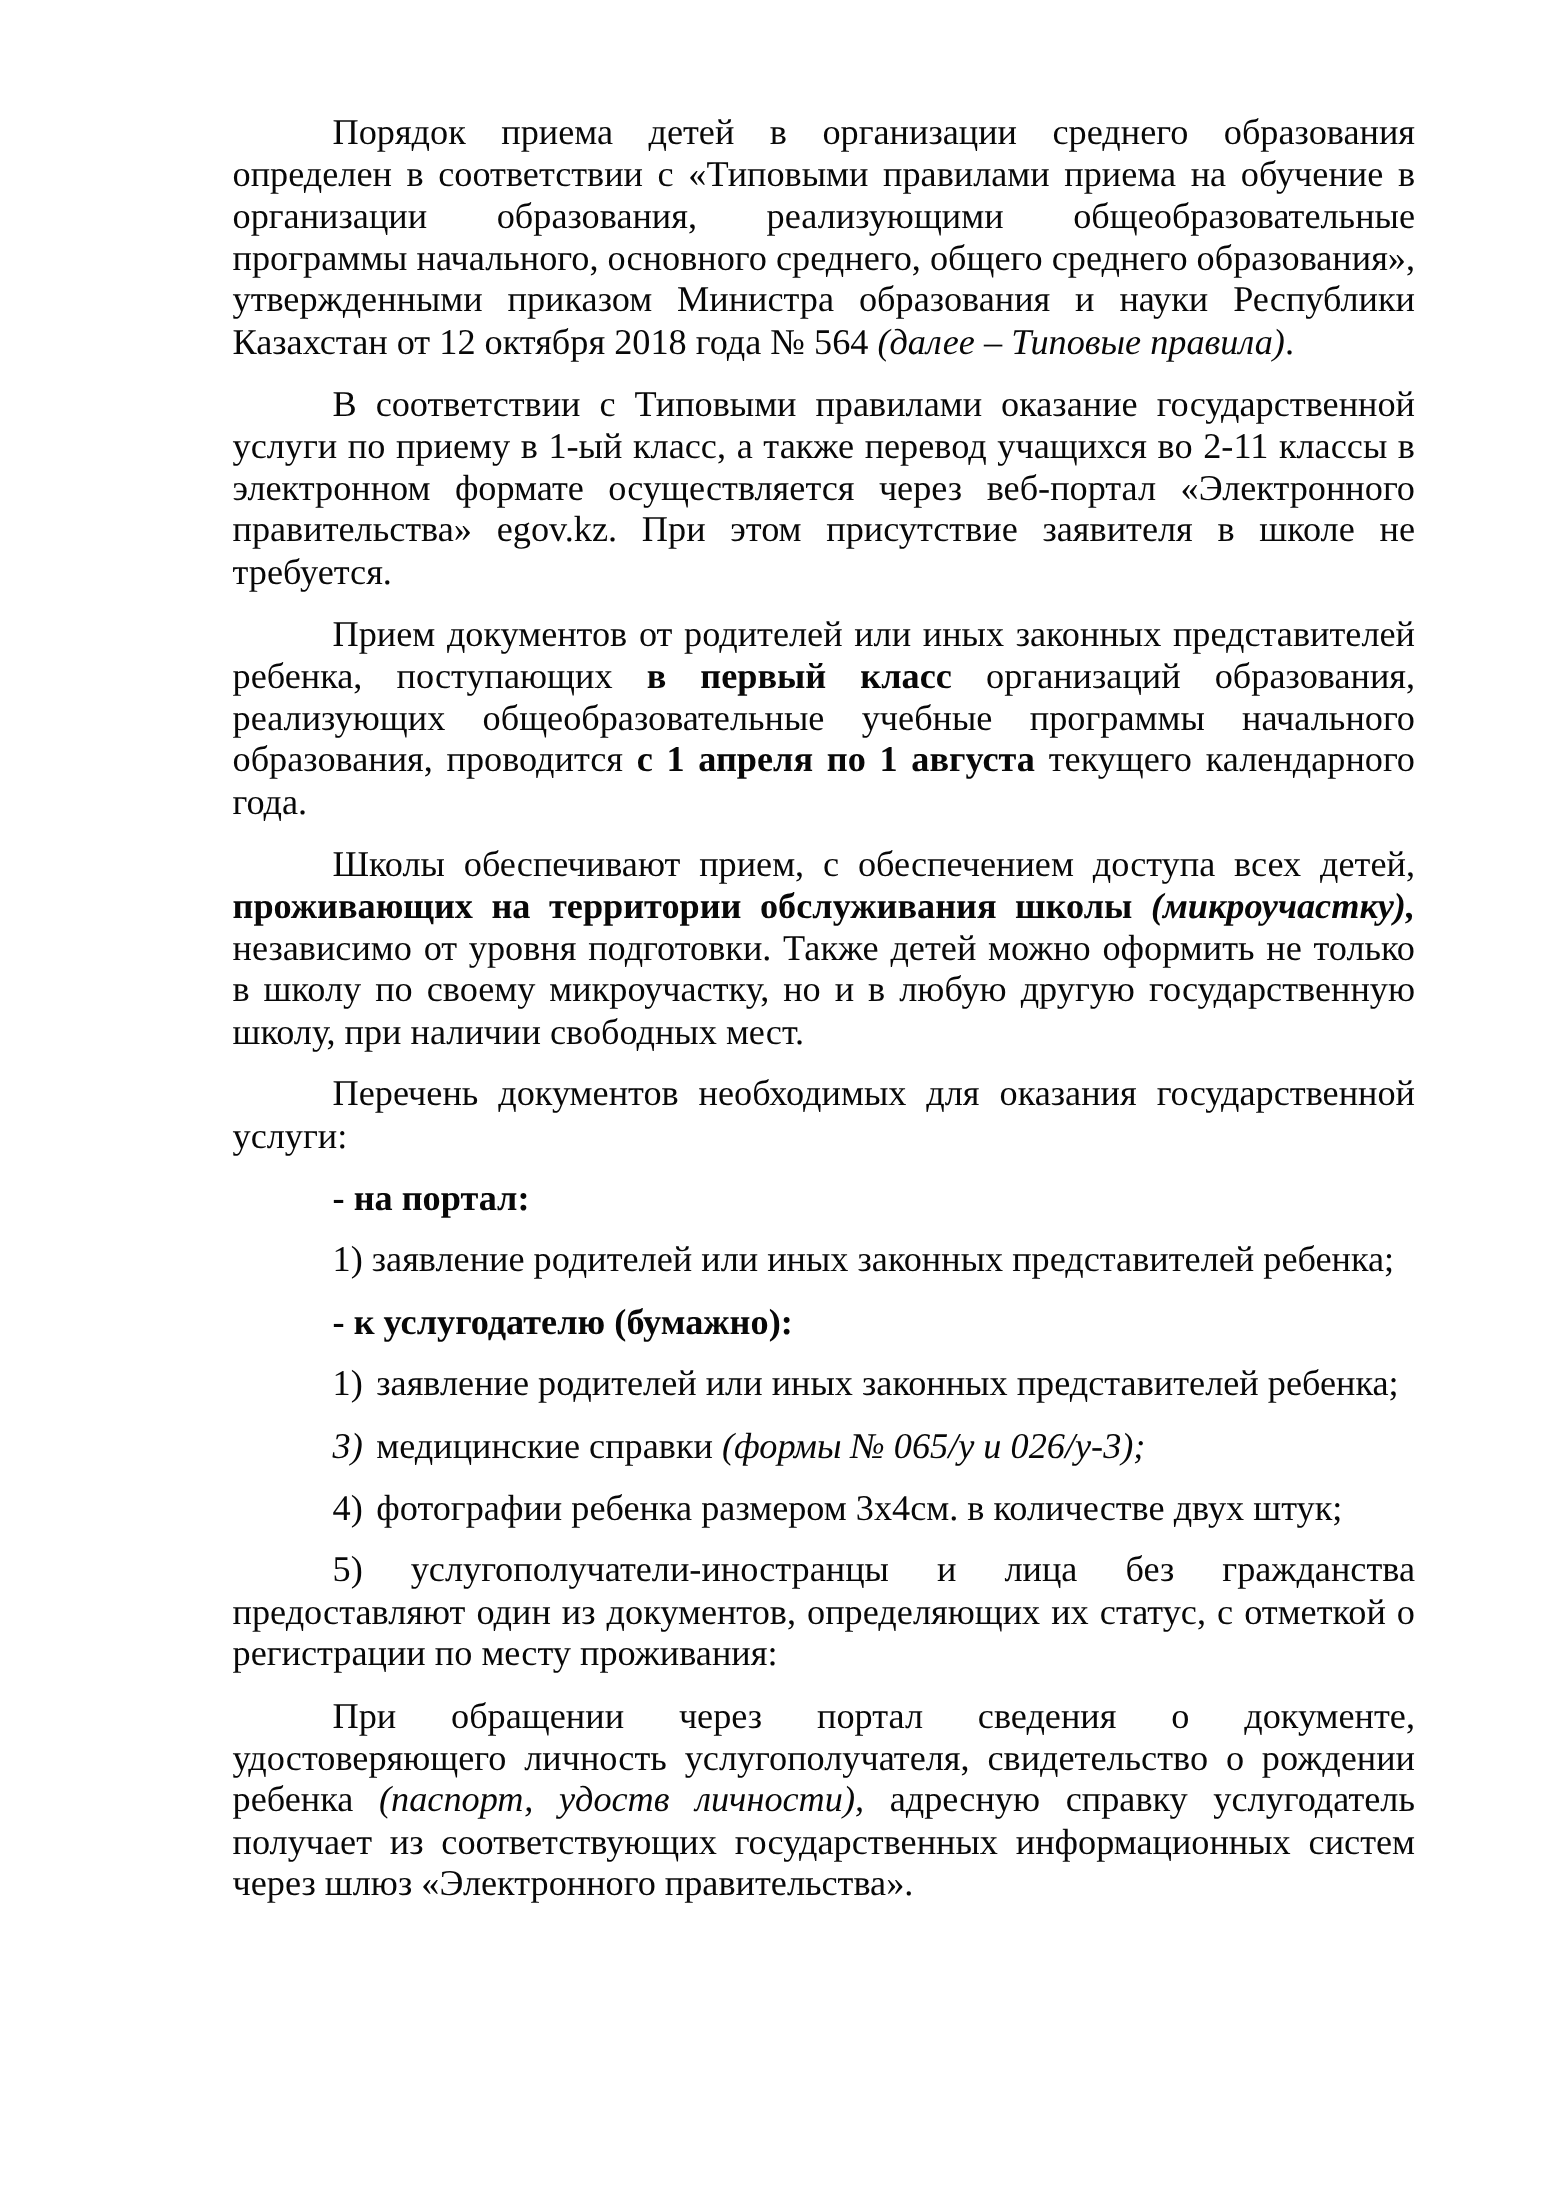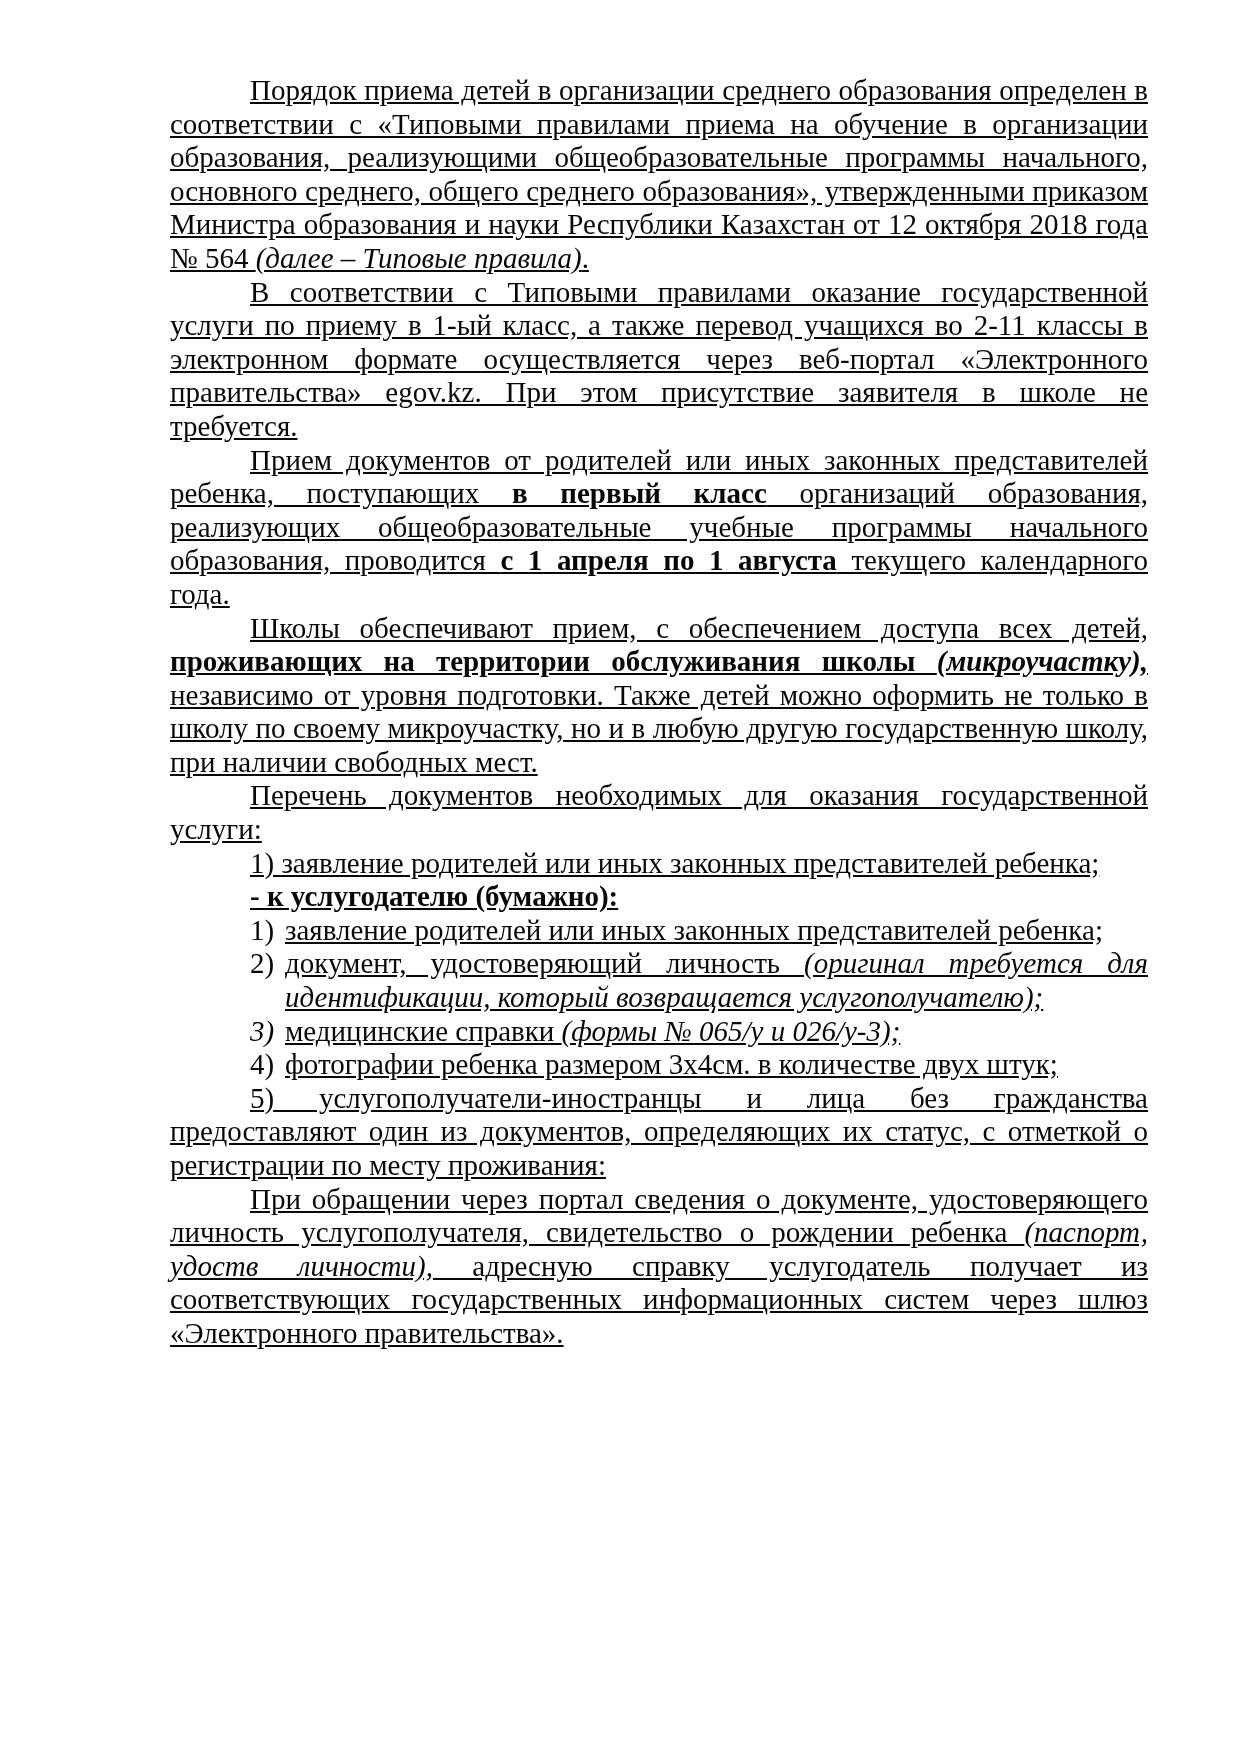--- a/index.html
+++ b/index.html
@@ -14,23 +14,22 @@
     box-sizing: border-box;
     background: #ffffff;
     padding: 74px 92px 0 170px;
     font-family: "Liberation Serif", "DejaVu Serif", serif;
     font-size: 29px;
     line-height: 33.6px;
     color: #080808;
     overflow: hidden;
   }
   p.para {
-    margin: 0;
+    margin: 16px;
     text-align: justify;
-    text-decoration: underline;
   }
   p.indent { text-indent: 80px; }
   p.hang {
     padding-left: 115px;
     text-indent: -35px;
   }
   .num {
     display: inline-block;
     width: 35px;
     text-indent: 0;
@@ -40,21 +39,21 @@
 </style>
 </head>
 <body>
 
 <div class="page">
     <p class="para indent"><span>Порядок приема детей в организации среднего образования определен в соответствии с «Типовыми правилами приема на обучение в организации образования, реализующими общеобразовательные программы начального, основного среднего, общего среднего образования», утвержденными приказом Министра образования и науки Республики Казахстан от 12 октября 2018 года № 564 </span><span class="i">(далее – Типовые правила)</span><span>.</span></p>
     <p class="para indent"><span>В соответствии с Типовыми правилами оказание государственной услуги по приему в 1-ый класс, а также перевод учащихся во 2-11 классы в электронном формате осуществляется через веб-портал «Электронного правительства» egov.kz. При этом присутствие заявителя в школе не требуется.</span></p>
     <p class="para indent"><span>Прием документов от родителей или иных законных представителей ребенка, поступающих </span><span class="b">в первый класс</span><span> организаций образования, реализующих общеобразовательные учебные программы начального образования, проводится </span><span class="b">с 1 апреля по 1 августа</span><span> текущего календарного года.</span></p>
     <p class="para indent"><span>Школы обеспечивают прием, с обеспечением доступа всех детей, </span><span class="b">проживающих на территории обслуживания школы </span><span class="b i">(микроучастку),</span><span> независимо от уровня подготовки. Также детей можно оформить не только в школу по своему микроучастку, но и в любую другую государственную школу, при наличии свободных мест.</span></p>
     <p class="para indent"><span>Перечень документов необходимых для оказания государственной услуги:</span></p>
+    <p class="para indent"><span class="b">- на портал:</span></p>
     <p class="para indent"><span>1) заявление родителей или иных законных представителей ребенка;</span></p>
     <p class="para indent"><span class="b">- к услугодателю (бумажно):</span></p>
     <p class="para hang"><span class="num">1)</span><span>заявление родителей или иных законных представителей ребенка;</span></p>
-    <p class="para hang"><span class="num">2)</span><span>документ, удостоверяющий личность </span><span class="i">(оригинал требуется для идентификации, который возвращается услугополучателю);</span></p>
     <p class="para hang"><span class="num i">3)</span><span>медицинские справки </span><span class="i">(формы № 065/у и 026/у-3);</span></p>
     <p class="para hang"><span class="num">4)</span><span>фотографии ребенка размером 3х4см. в количестве двух штук;</span></p>
     <p class="para indent"><span>5) услугополучатели-иностранцы и лица без гражданства предоставляют один из документов, определяющих их статус, с отметкой о регистрации по месту проживания:</span></p>
     <p class="para indent"><span>При обращении через портал сведения о документе, удостоверяющего личность услугополучателя, свидетельство о рождении ребенка </span><span class="i">(паспорт, удоств личности),</span><span> адресную справку услугодатель получает из соответствующих государственных информационных систем через шлюз «Электронного правительства».</span></p>
   </div>
 
 </body></html>

